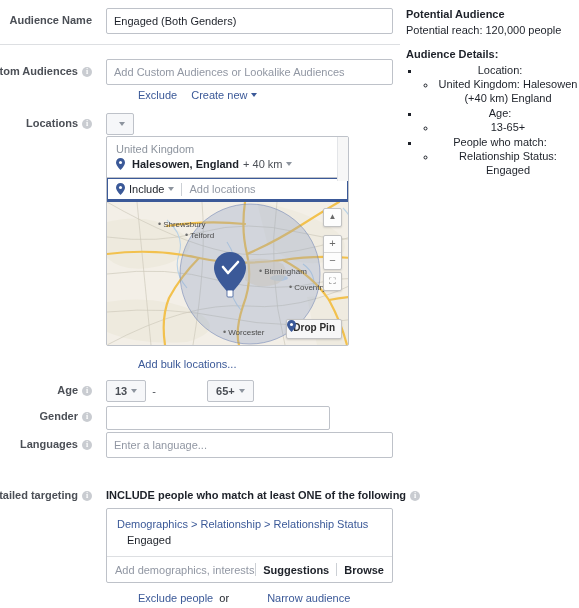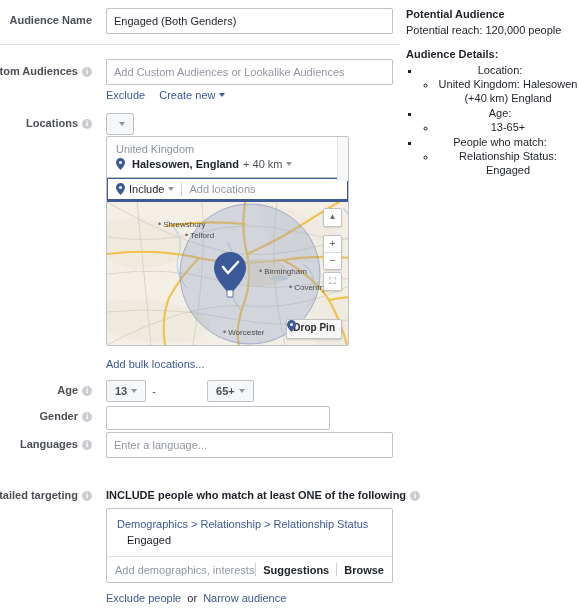--- a/index.html
+++ b/index.html
@@ -112,20 +112,21 @@
     border-right: 3.5px solid transparent;
     border-top: 4px solid #8d949e;
     vertical-align: 2px;
     margin-left: 4px;
   }
   .lnk {
     color: #3b5998;
     text-decoration: none;
     font-size: 11px;
     cursor: pointer;
+    margin-left: 32px;
   }
 
   
   #loc-box {
     position: absolute;
     left: 106px;
     box-sizing: border-box;
     width: 243px;
     border: 1px solid #bec2c9;
     border-radius: 2px;

